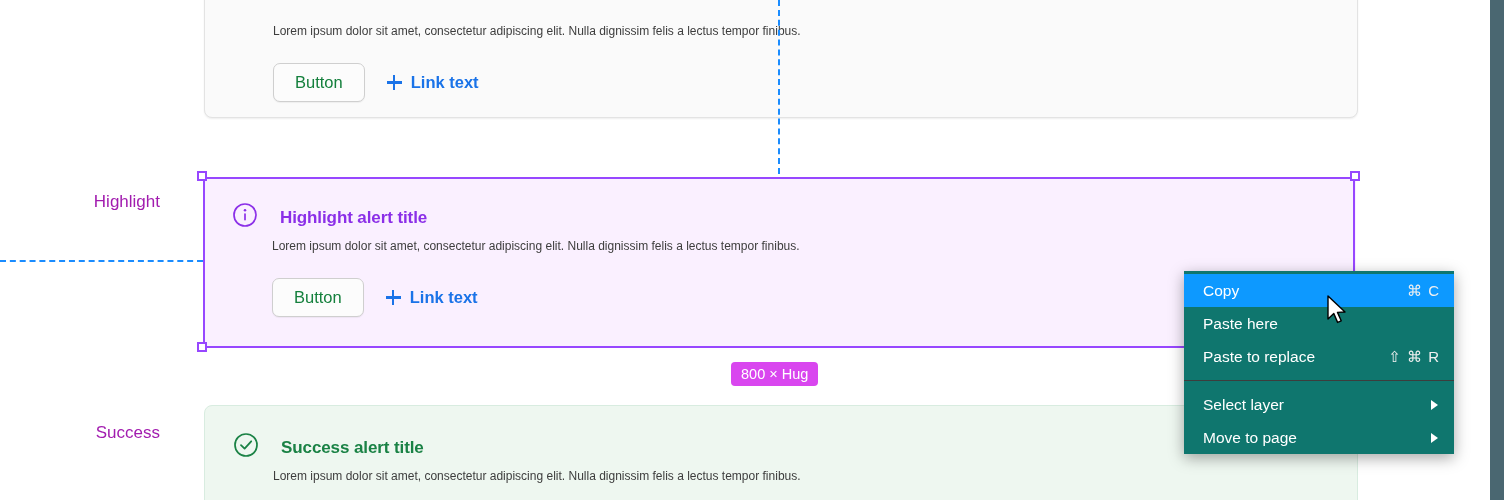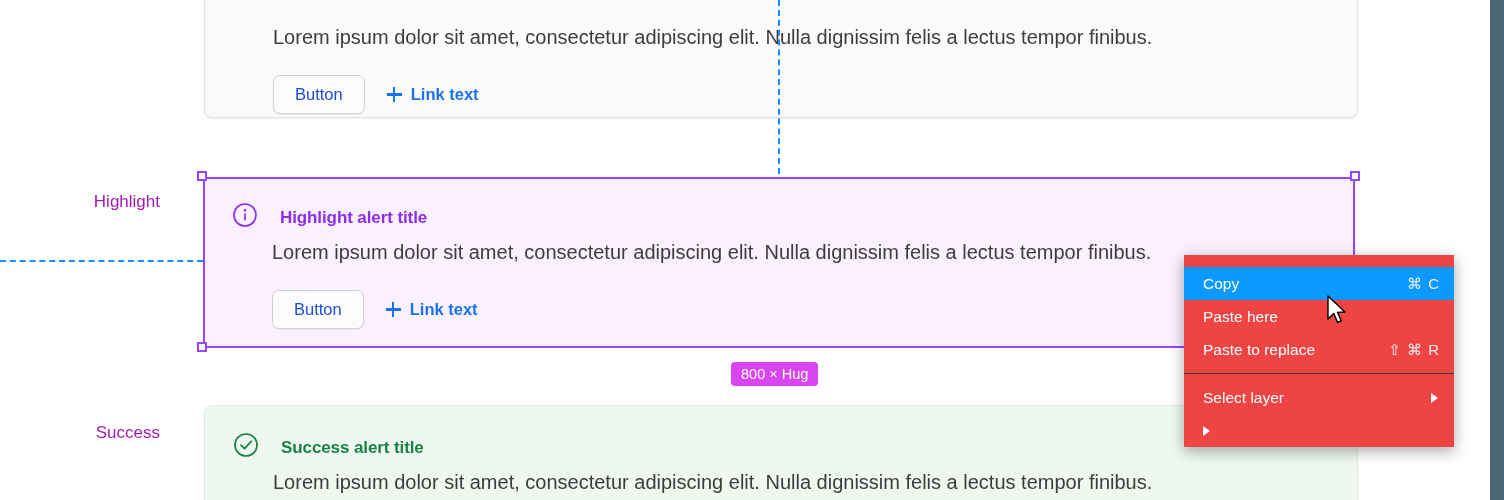--- a/index.html
+++ b/index.html
@@ -81,40 +81,40 @@
     font-size: 17px;
     font-weight: bold;
     letter-spacing: -0.1px;
   }
   .title-highlight { color: #8b2fe8; }
   .title-success  { color: #1a8245; }
 
   .alert-body {
     margin-left: 40px;
     margin-top: 10px;
-    font-size: 20px;
+    font-size: 12px;
     color: #3d3d3d;
     line-height: 1.45;
     white-space: nowrap;
   }
 
   .alert-actions {
     margin-left: 40px;
     margin-top: 23px;
     display: flex;
     align-items: center;
     gap: 22px;
   }
   .btn {
     background: #fcfcfc;
     border: 1px solid #cfcfcf;
     border-radius: 7px;
     padding: 9px 21px;
     font-size: 16.5px;
-    color: #1d4ed8;
+    color: #15803d;
     font-family: "Liberation Sans", sans-serif;
     box-shadow: 0 1px 1px rgba(0,0,0,0.05);
     cursor: pointer;
   }
   .link-wrap {
     display: flex;
     align-items: center;
     gap: 9px;
     color: #1a73e8;
     font-size: 16.5px;
@@ -198,25 +198,25 @@
     font-weight: normal;
     padding: 4px 10px;
     border-radius: 4px;
     white-space: nowrap;
   }
 
   
   .ctx-menu {
     position: absolute;
     left: 1184px;
-    top: 255px;
+    top: 271px;
     width: 270px;
-    background: #ef4444;
+    background: #0f766e;
     color: #ffffff;
-    padding: 12px 0 0 0;
+    padding: 3px 0 0 0;
     font-size: 15.5px;
     box-shadow: 0 4px 14px rgba(0,0,0,0.35);
   }
   .ctx-item {
     display: flex;
     align-items: center;
     height: 33px;
     padding: 0 14px 0 19px;
     box-sizing: border-box;
     cursor: default;
@@ -331,20 +331,21 @@
     <div class="ctx-item">
       <span class="ctx-label">Paste to replace</span>
       <span class="ctx-shortcut">⇧ ⌘ R</span>
     </div>
     <div class="ctx-sep"></div>
     <div class="ctx-item">
       <span class="ctx-label">Select layer</span>
       <span class="ctx-arrow"></span>
     </div>
     <div class="ctx-item">
+      <span class="ctx-label">Move to page</span>
       <span class="ctx-arrow"></span>
     </div>
   </div>
 
   <svg class="cursor" viewBox="0 0 22 32">
     <path d="M2 1 L2 24 L7.8 18.6 L11.6 27.4 L15.2 25.8 L11.5 17.4 L19 17 Z" fill="#ffffff" stroke="#000000" stroke-width="1.4" stroke-linejoin="round"></path>
   </svg>
 
   <div class="edge-strip"></div>
 

